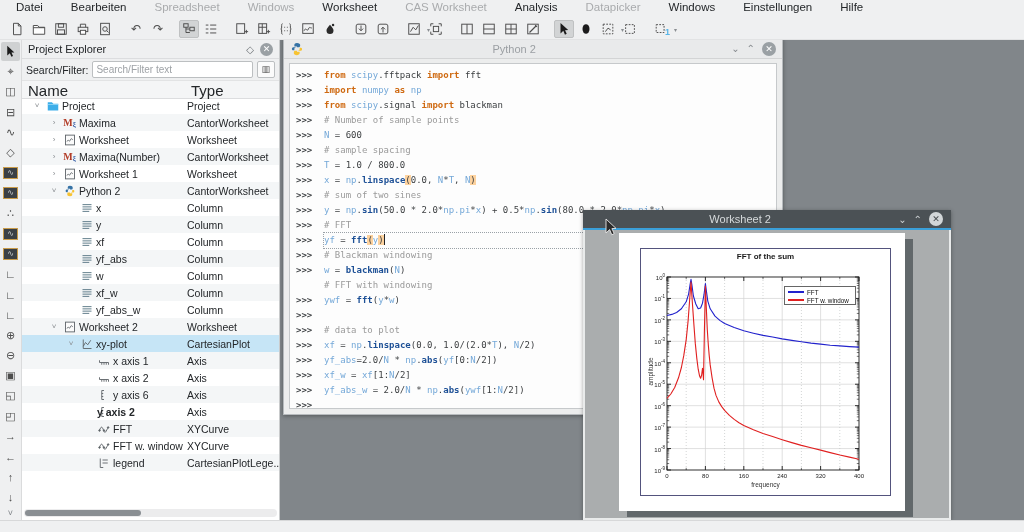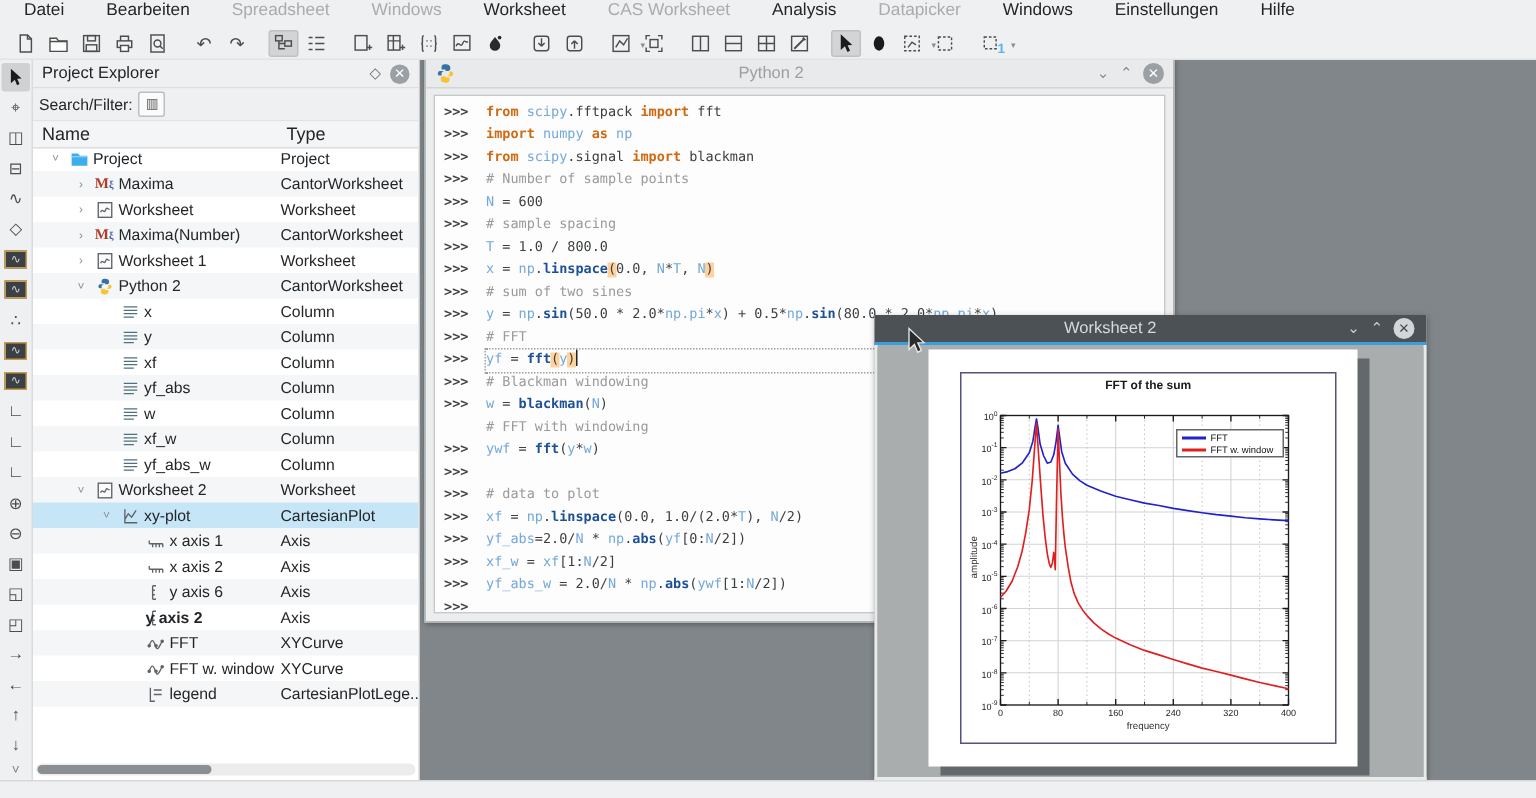--- a/index.html
+++ b/index.html
@@ -41,21 +41,21 @@
   .exp-close{width:13px;height:13px;border-radius:50%;background:#9aa0a4;color:#fff;font-size:9px;
              line-height:13px;text-align:center;}
   .exp-search{height:21px;background:#eff0f1;display:flex;align-items:center;padding:0 4px;gap:4px;border-bottom:1px solid #e2e3e4;}
   .exp-search label{font-size:10.5px;color:#232629;white-space:nowrap;}
   .exp-search input{flex:1;height:15px;border:1px solid #bcbfc1;border-radius:2px;font-size:10px;
                     font-family:"Liberation Sans",sans-serif;padding:0 3px;color:#232629;min-width:0;}
   .exp-search input::placeholder{color:#9ea2a6;}
   .exp-colbtn{width:16px;height:15px;border:1px solid #bcbfc1;border-radius:2px;background:#fbfbfb;
               font-size:9px;color:#555;text-align:center;line-height:14px;}
   .exp-cols{height:17px;display:flex;border-bottom:1px solid #dcdddf;background:#f4f5f6;position:relative;}
-  .exp-col{font-size:12px;color:#232629;padding:1px 6px;}
+  .exp-col{font-size:15px;color:#232629;padding:1px 6px;}
   .exp-col.c2{position:absolute;left:163px;}
   .tree{position:absolute;top:57px;left:0;right:0;bottom:14px;overflow:hidden;}
   .trow{height:17px;display:flex;align-items:center;position:relative;font-size:10.5px;color:#232629;}
   .trow.alt{background:#f4f6f7;}
   .trow.sel{background:#c6e5f6;}
   .texp{position:absolute;font-size:8px;color:#8a8e92;width:10px;text-align:center;top:4px;}
   .ticon{position:absolute;width:13px;height:13px;top:2px;display:flex;align-items:center;justify-content:center;font-size:10px;}
   .ticon svg{width:12px;height:12px;}
   .tname{position:absolute;white-space:nowrap;}
   .ttype{position:absolute;left:165px;white-space:nowrap;color:#232629;}
@@ -337,20 +337,21 @@
 
 <div class="explorer">
   <div class="exp-title">
     <span>Project Explorer</span>
     <span class="spacer"></span>
     <span class="exp-float">◇</span>
     <span class="exp-close">✕</span>
   </div>
   <div class="exp-search">
     <label>Search/Filter:</label>
+    <input type="text" placeholder="Search/Filter text" style="">
     <span class="exp-colbtn">▥</span>
   </div>
   <div class="exp-cols">
     <span class="exp-col">Name</span>
     <span class="exp-col c2">Type</span>
   </div>
   <div class="tree" id="tree">
       <div class="trow">
         <span class="texp" style="left: 10px;">˅</span>
         <span class="ticon" style="left: 24px;">

